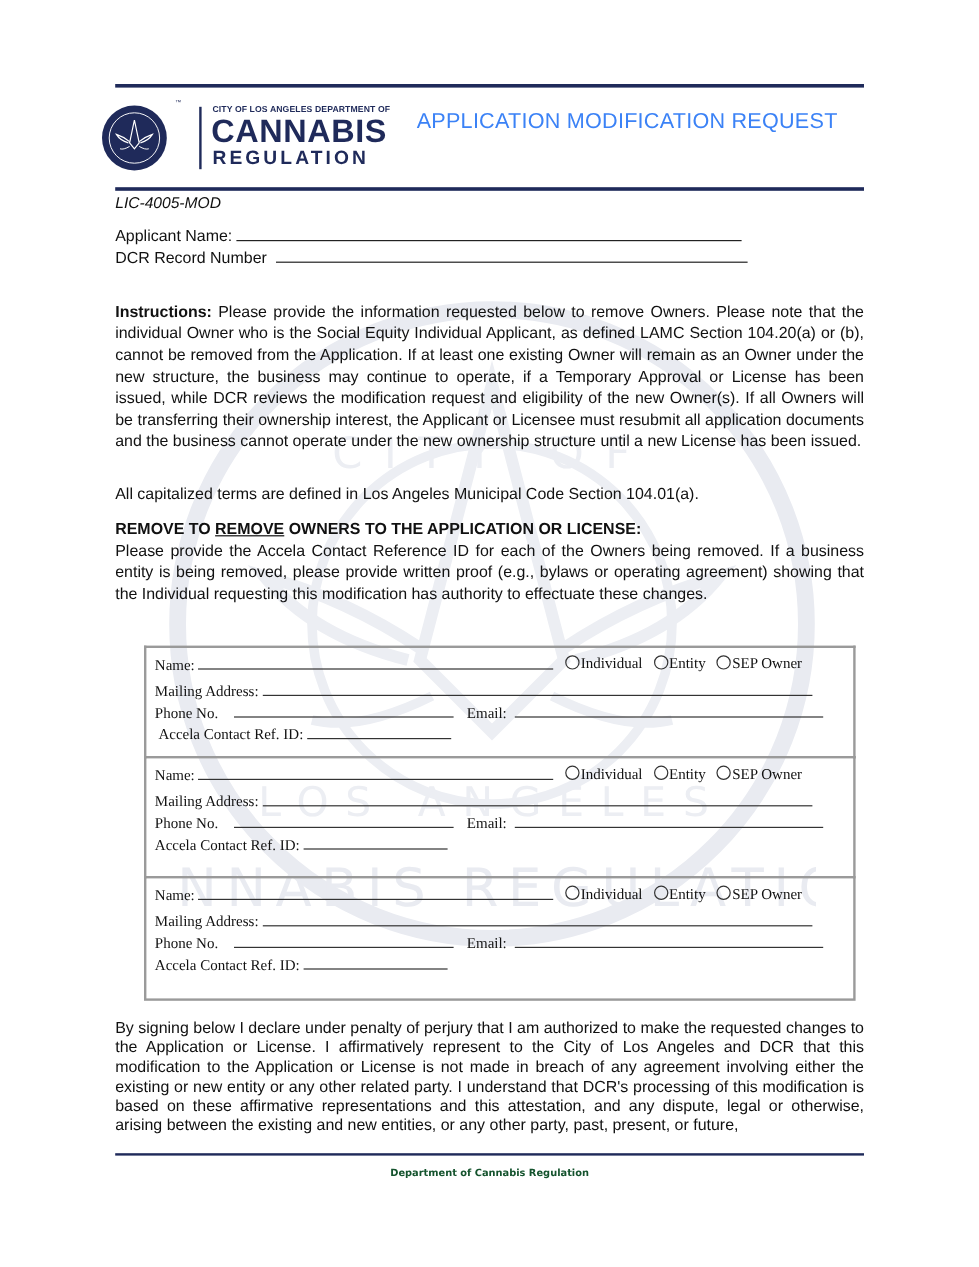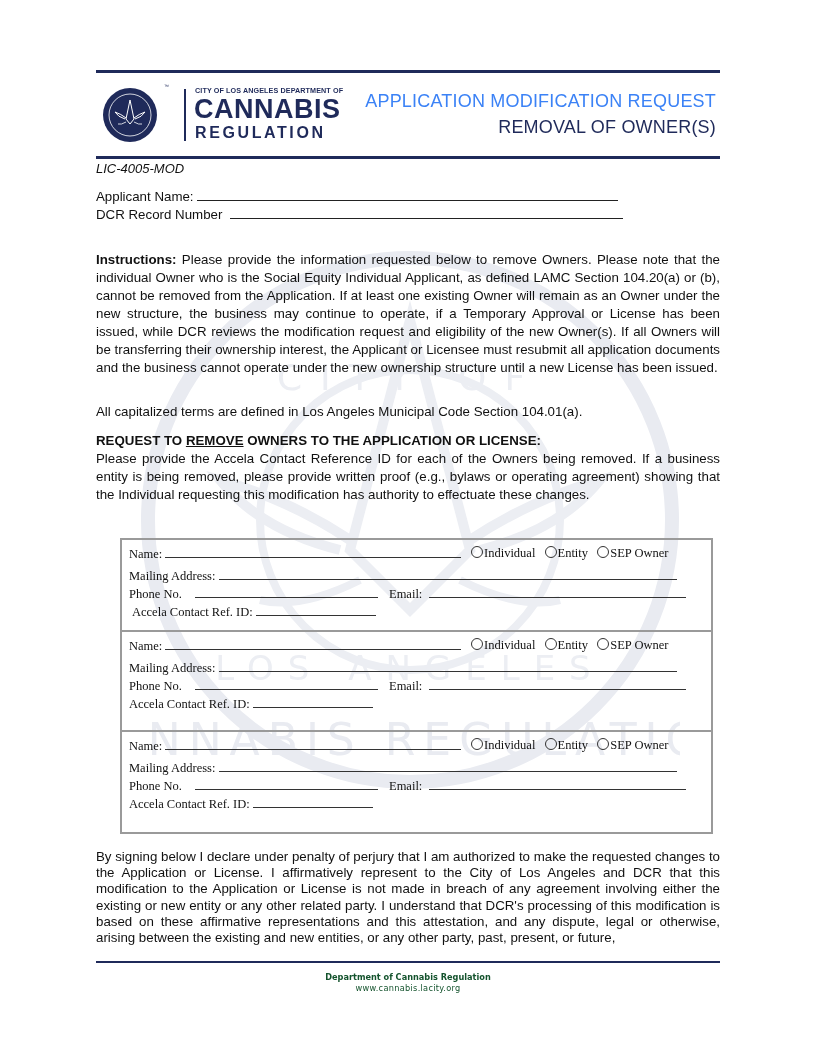--- a/index.html
+++ b/index.html
@@ -5,21 +5,21 @@
   html, body { margin: 0; padding: 0; background: #ffffff; }
   body { width: 816px; height: 1056px; position: relative; overflow: hidden; font-family: "Liberation Sans", sans-serif; color: #111; }
 
   .watermark { position: absolute; left: 140px; top: 250px; width: 540px; height: 540px; z-index: 0; pointer-events: none; }
 
   .rule { position: absolute; left: 96px; width: 624px; background: #1f2a5a; }
   .rule-top { top: 70px; height: 3px; }
   .rule-mid { top: 156px; height: 3px; }
   .rule-foot { top: 961px; height: 2px; }
 
-  .header { position: absolute; left: 96px; top: 73px; width: 624px; height: 83px; z-index: 1; }
+  .header { position: absolute; left: 78px; top: 73px; width: 624px; height: 83px; z-index: 1; }
   .logo-seal { position: absolute; left: 6px; top: 14px; width: 56px; height: 56px; }
   .logo-divider { position: absolute; left: 88px; top: 16px; width: 1.5px; height: 52px; background: #1f2a5a; }
   .logo-tm { position: absolute; left: 68px; top: 10px; font-size: 5px; color: #1f2a5a; }
   .logo-small { position: absolute; left: 99px; top: 13px; font-size: 7.2px; font-weight: bold; color: #1f2a5a; letter-spacing: 0.1px; white-space: nowrap; }
   .logo-big { position: absolute; left: 98px; top: 22px; font-size: 27px; font-weight: bold; color: #1f2a5a; letter-spacing: 0.5px; line-height: 28px; }
   .logo-reg { position: absolute; left: 99px; top: 51px; font-size: 16px; font-weight: bold; color: #1f2a5a; letter-spacing: 2.6px; line-height: 18px; }
   .title-1 { position: absolute; right: 4px; top: 18px; font-size: 18px; color: #3b82f6; letter-spacing: 0.2px; white-space: nowrap; }
   .title-2 { position: absolute; right: 4px; top: 44px; font-size: 18px; color: #1f2a5a; letter-spacing: 0.2px; white-space: nowrap; }
 
   .content { position: absolute; left: 96px; width: 624px; z-index: 1; font-size: 13.3px; line-height: 18px; }
@@ -72,41 +72,40 @@
     <path d="M33 32 Q40 30 43 25 Q37 27 32 31" fill="none" stroke="#ffffff" stroke-width="1"></path>
     <path d="M24 35 Q19 38 16 37" fill="none" stroke="#ffffff" stroke-width="0.8"></path>
     <path d="M32 35 Q37 38 40 37" fill="none" stroke="#ffffff" stroke-width="0.8"></path>
   </svg>
   <span class="logo-tm">™</span>
   <div class="logo-divider"></div>
   <div class="logo-small">CITY OF LOS ANGELES DEPARTMENT OF</div>
   <div class="logo-big">CANNABIS</div>
   <div class="logo-reg">REGULATION</div>
   <div class="title-1">APPLICATION MODIFICATION REQUEST</div>
-  <div class="title-2">REMOVAL OF OWNER(S)</div>
 </div>
 
 <div class="rule rule-mid"></div>
 
 <div class="content form-id">LIC-4005-MOD</div>
 
 <div class="field-line" style="top:188px;">
   <span>Applicant Name:</span>
   <span class="blank" style="width:421px;"></span>
 </div>
 <div class="field-line" style="top:206px;">
   <span>DCR Record Number</span>
   <span class="blank" style="width:393px; margin-left:4px;"></span>
 </div>
 
 <div class="content instructions"><b>Instructions:</b><span> Please provide the information requested below to remove Owners.  Please note that the individual Owner who is the Social Equity Individual Applicant, as defined LAMC Section 104.20(a) or (b), cannot be removed from the Application.  If at least one existing Owner will remain as an Owner under the new structure, the business may continue to operate, if a Temporary Approval or License has been issued, while DCR reviews the modification request and eligibility of the new Owner(s). If all Owners will be transferring their ownership interest, the Applicant or Licensee must resubmit all application documents and the business cannot operate under the new ownership structure until a new License has been issued.</span></div>
 
 <div class="content capitalized">All capitalized terms are defined in Los Angeles Municipal Code Section 104.01(a).</div>
 
-<div class="content req-head"><span>REQUEST TO </span><u>REMOVE</u><span> OWNERS TO THE APPLICATION OR LICENSE:</span></div>
+<div class="content req-head"><span>REMOVE TO </span><u>REMOVE</u><span> OWNERS TO THE APPLICATION OR LICENSE:</span></div>
 
 <div class="content req-body">Please provide the Accela Contact Reference ID for each of the Owners being removed.  If a business entity is being removed, please provide written proof (e.g., bylaws or operating agreement) showing that the Individual requesting this modification has authority to effectuate these changes.</div>
 
 <div class="owner-box" style="top:538px; height:92px;">
   <div class="row" style="left:7px; top:6px;">
     <span>Name:</span>
     <span class="ul" style="width:296px;"></span>
   </div>
   <div class="row radio-group" style="left:349px; top:6px;">
     <span class="opt"><span class="radio"></span><span>Individual</span></span>
@@ -186,14 +185,13 @@
     <span class="ul" style="width:120px;"></span>
   </div>
 </div>
 
 <div class="content declaration">By signing below I declare under penalty of perjury that I am authorized to make the requested changes to the Application or License. I affirmatively represent to the City of Los Angeles and DCR that this modification to the Application or License is not made in breach of any agreement involving either the existing or new entity or any other related party. I understand that DCR's processing of this modification is based on these affirmative representations and this attestation, and any dispute, legal or otherwise, arising between the existing and new entities, or any other party, past, present, or future,</div>
 
 <div class="rule rule-foot"></div>
 
 <div class="footer">
   <div class="f1">Department of Cannabis Regulation</div>
-  <div class="f2">www.cannabis.lacity.org</div>
 </div>
 
 </body></html>

